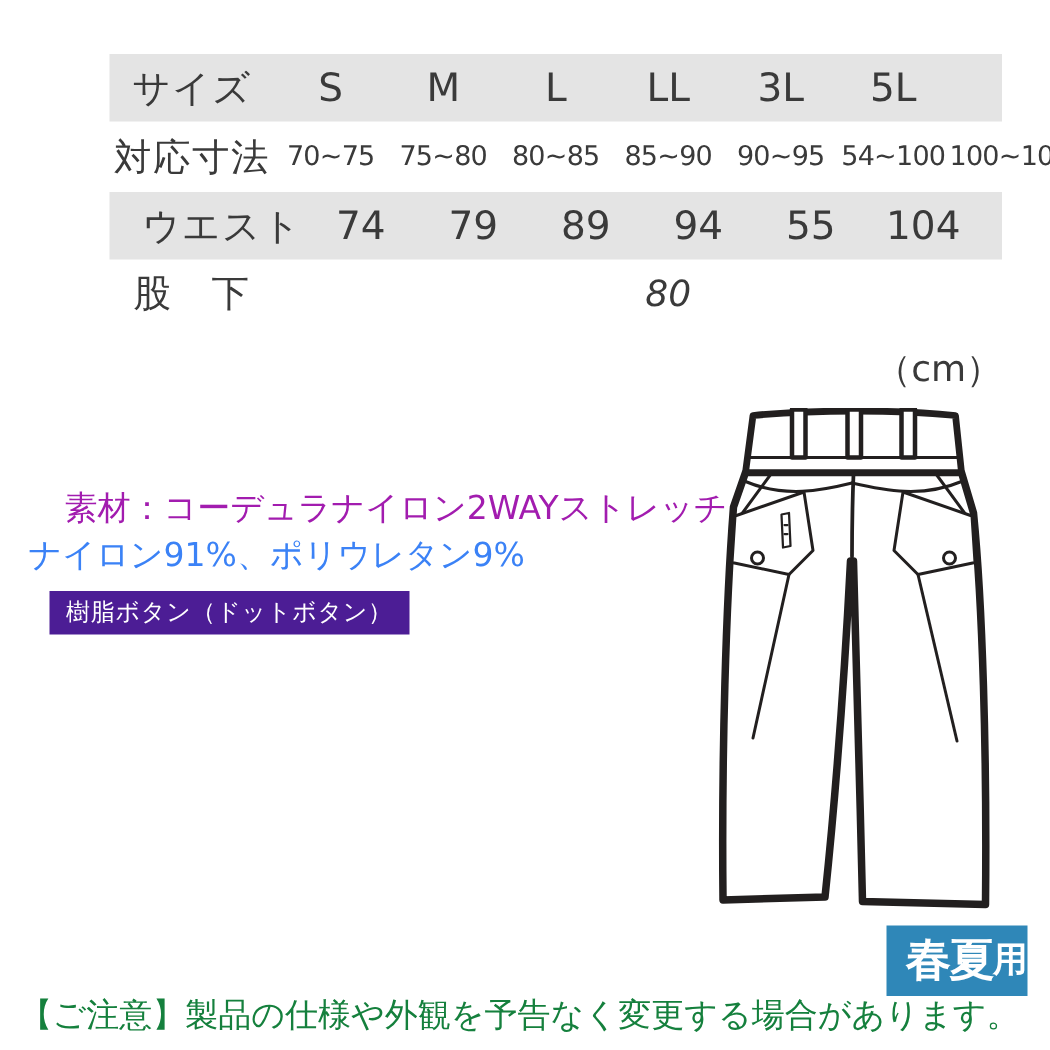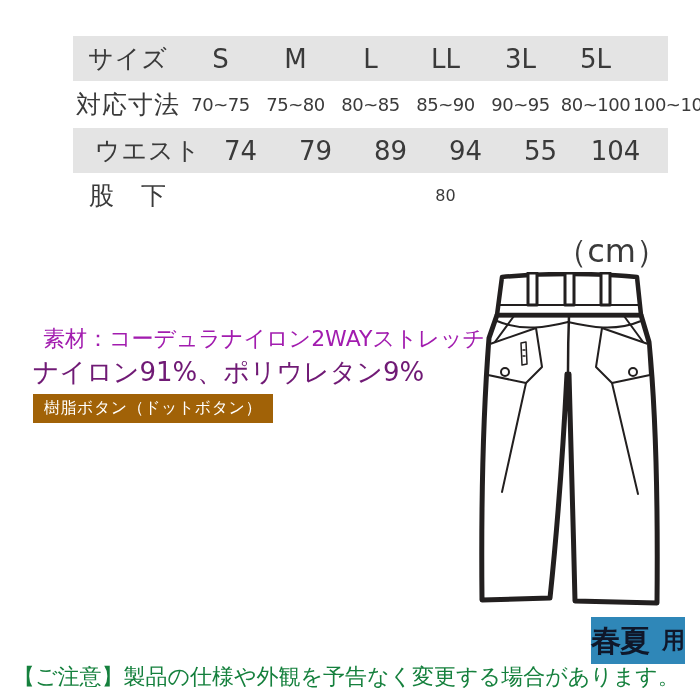--- a/index.html
+++ b/index.html
@@ -13,36 +13,36 @@
   .trow.gray{background:#e4e4e4;}
   .trow.r1{height:45px;}
   .trow.r2{height:47px;}
   .trow.r3{height:45px;padding-left:20px;}
   .trow.r4{height:45px;}
   .tcell{text-align:center;white-space:nowrap;}
   .tlabel{font-size:25px;text-align:center;letter-spacing:1px;}
   .thead-size{font-size:26px;}
   .trange{font-size:18px;letter-spacing:-0.5px;}
   .twaist{font-size:26px;}
-  .tinseam{font-size:16px;}
-  .unit-label{position:absolute;left:33px;top:230px;width:635px;text-align:right;font-size:32px;color:#3a3a3a;}
+  .tinseam{font-size:24px;font-style:italic;}
+  .unit-label{position:absolute;left:33px;top:230px;width:635px;text-align:right;font-size:24px;color:#3a3a3a;}
   
   .note-line{position:absolute;left:33px;top:281px;font-size:21px;font-weight:bold;color:#2f2f2f;white-space:nowrap;}
   .material-1{position:absolute;left:43px;top:324px;font-size:22px;color:#a21caf;white-space:nowrap;}
-  .material-2{position:absolute;left:33px;top:355px;font-size:26px;color:#701a75;white-space:nowrap;}
+  .material-2{position:absolute;left:19px;top:355px;font-size:22px;color:#3b82f6;white-space:nowrap;}
   .feature-badge{
-    position:absolute;left:33px;top:394px;background:#a16207;color:#ffffff;
+    position:absolute;left:33px;top:394px;background:#4c1d95;color:#ffffff;
     font-size:16px;padding:4px 11px;white-space:nowrap;letter-spacing:0.5px;
   }
   
   .pants{position:absolute;left:478px;top:272px;width:184px;height:340px;}
   
   .season-badge{
     position:absolute;left:591px;top:617px;width:94px;height:47px;
-    background:#2f87b8;color:#0f172a;display:flex;align-items:center;justify-content:space-between;
+    background:#2f87b8;color:#ffffff;display:flex;align-items:center;justify-content:flex-end;
     font-weight:bold;line-height:1;
   }
   .season-main{font-size:30px;letter-spacing:-1px;}
   .season-suffix{font-size:23px;}
   
   .caution-line{position:absolute;left:13px;top:662px;font-size:22px;color:#15803d;white-space:nowrap;font-weight:500;}
 </style>
 </head>
 <body>
 
@@ -58,21 +58,21 @@
       <div class="tcell thead-size">3L</div>
       <div class="tcell thead-size">5L</div>
     </div>
     <div class="trow r2">
       <div class="tcell tlabel">対応寸法</div>
       <div class="tcell trange">70~75</div>
       <div class="tcell trange">75~80</div>
       <div class="tcell trange">80~85</div>
       <div class="tcell trange">85~90</div>
       <div class="tcell trange">90~95</div>
-      <div class="tcell trange">80~100</div>
+      <div class="tcell trange">54~100</div>
       <div class="tcell trange">100~105</div>
     </div>
     <div class="trow gray r3">
       <div class="tcell tlabel">ウエスト</div>
       <div class="tcell twaist">74</div>
       <div class="tcell twaist">79</div>
       <div class="tcell twaist">89</div>
       <div class="tcell twaist">94</div>
       <div class="tcell twaist">55</div>
       <div class="tcell twaist">104</div>

